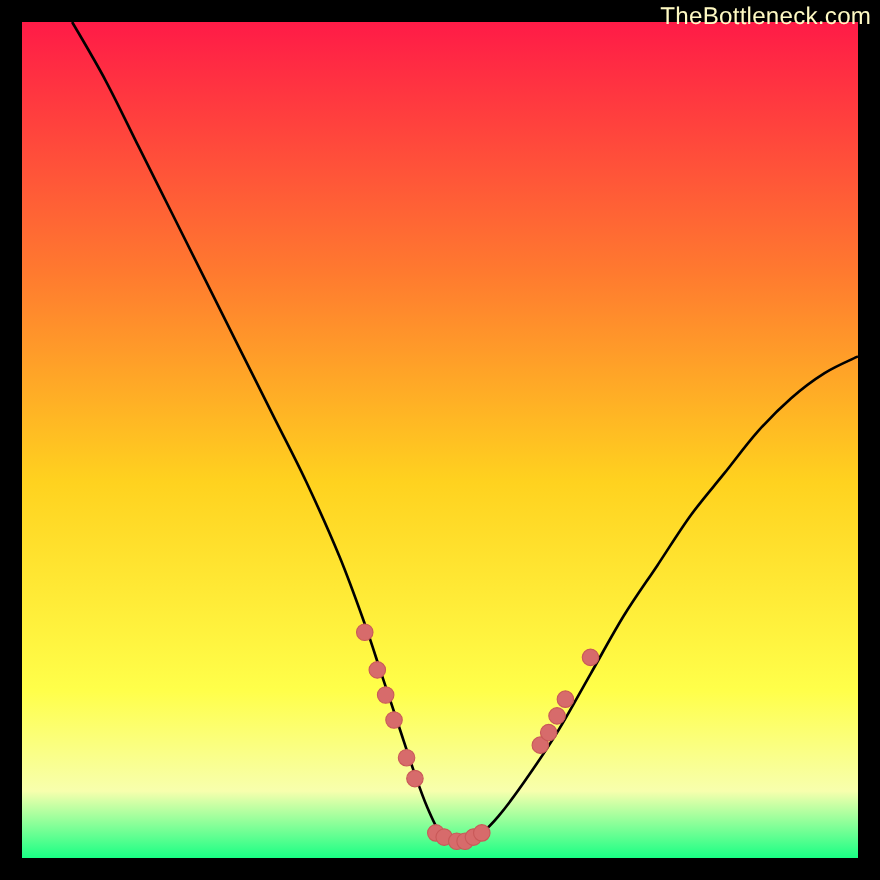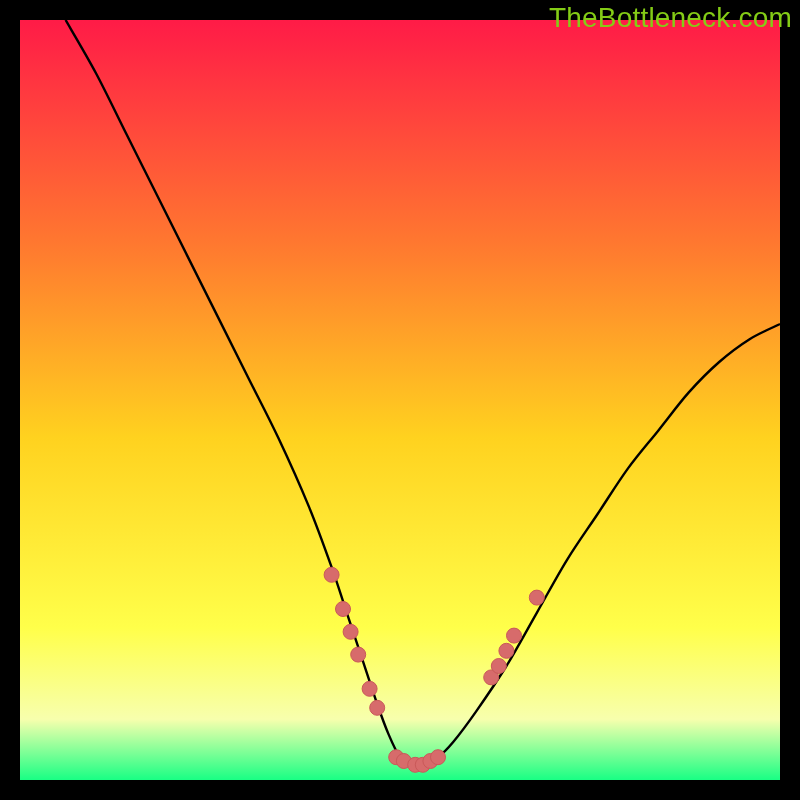--- a/index.html
+++ b/index.html
@@ -23,22 +23,22 @@
     position: absolute;
     left: 0;
     top: 0;
     width: 760px;
     height: 760px;
   }
   .watermark {
     position: absolute;
     top: 2px;
     right: 8px;
-    color: #84cc16;
-    font-size: 28px;
+    color: #fef9c3;
+    font-size: 22px;
     letter-spacing: 0.2px;
     z-index: 20;
   }
   svg { display: block; }
 </style>
 </head>
 <body>
 
 <div class="frame">
   <svg class="plot" viewBox="0 0 760 760" preserveAspectRatio="none">

